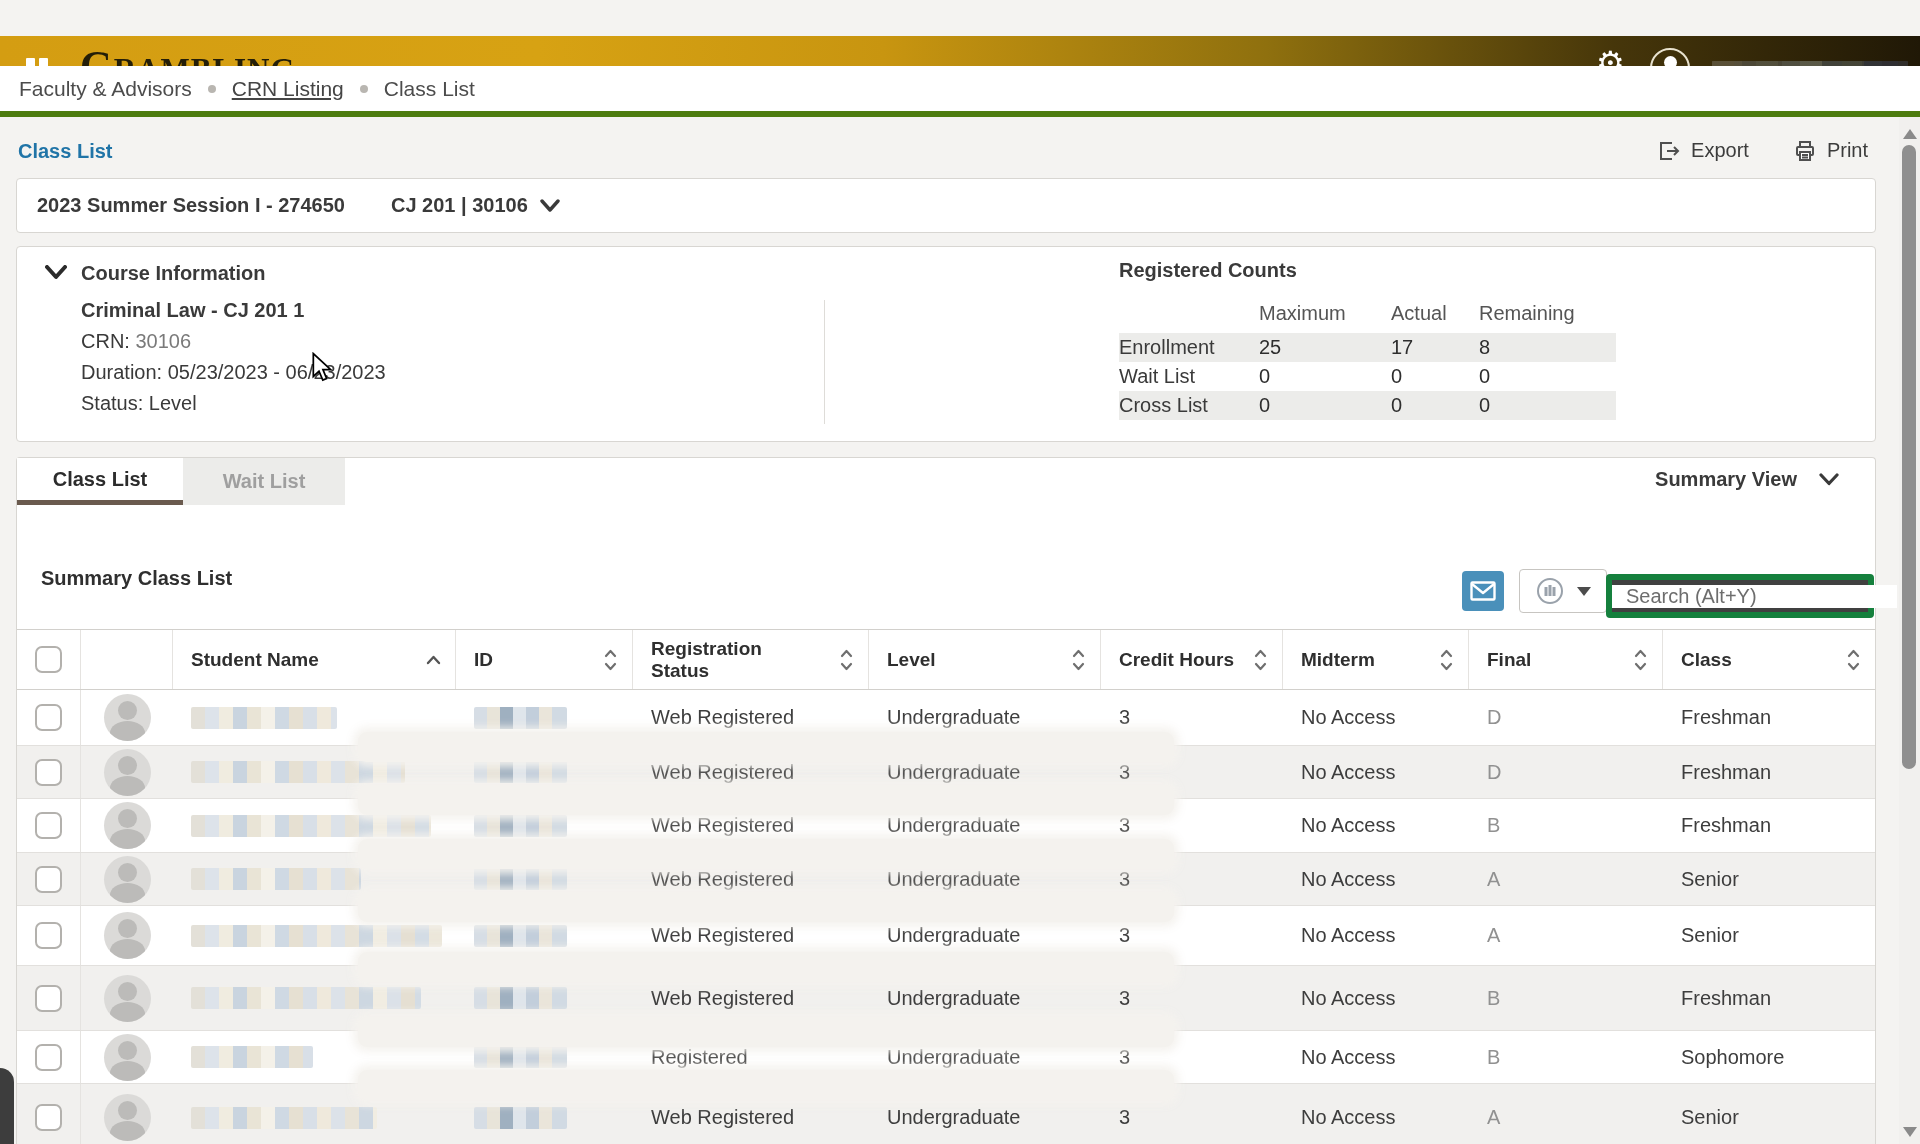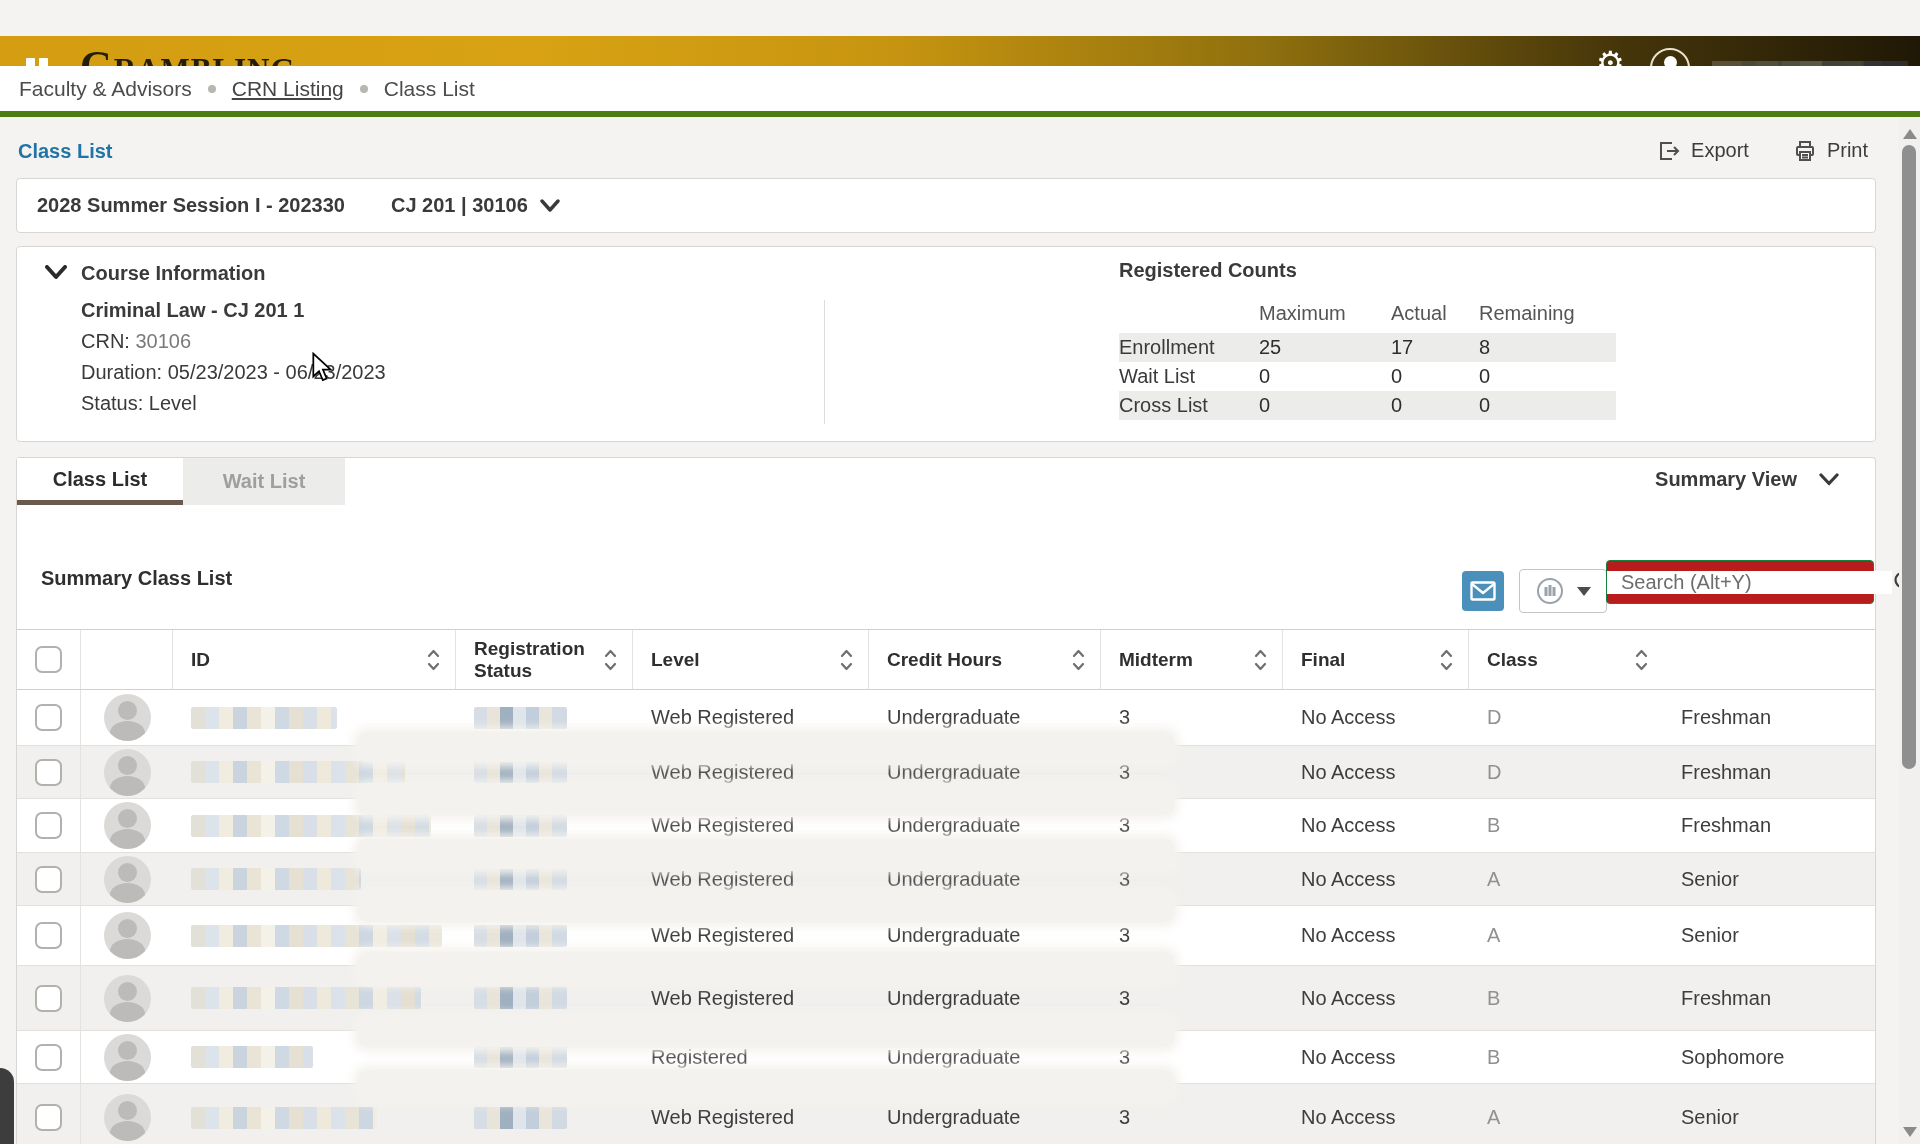--- a/index.html
+++ b/index.html
@@ -86,21 +86,21 @@
   .tab.disabled{ color:#9f9f9f; background:#ececea; width:162px; }
   .view-select{ position:absolute; right:36px; top:10px; display:flex; gap:22px; align-items:center; cursor:pointer; font-size:20px; font-weight:bold; color:#3a3a3a; }
 
   .list-toolbar{ position:relative; height:124px; }
   .list-heading{ position:absolute; left:24px; top:62px; font-size:20px; font-weight:bold; color:#2f2f2f; }
   .email-btn{ position:absolute; left:1445px; top:66px; width:42px; height:40px; background:#4a90ba; border-radius:4px; cursor:pointer;
      display:flex; align-items:center; justify-content:center; }
   .cols-btn{ position:absolute; left:1502px; top:64px; width:88px; height:44px; background:#fff; border:1px solid #c7c5c1; border-radius:4px;
      display:flex; align-items:center; justify-content:center; gap:12px; cursor:pointer; }
   .dd-caret{ width:0; height:0; border-left:7px solid transparent; border-right:7px solid transparent; border-top:9px solid #4c4c4c; }
-  .search-wrap{ position:absolute; left:1589px; top:55px; width:268px; height:44px; border:1px solid #15803d; border-radius:4px; background:#b91c1c;
+  .search-wrap{ position:absolute; left:1589px; top:69px; width:268px; height:44px; border:6px solid #15803d; border-radius:4px; background:#404040;
      display:flex; align-items:center; }
   .search-input{ border:none; outline:none; flex:1; font-size:20px; padding:0 6px 0 14px; color:#444; font-family:"Liberation Sans",sans-serif; }
   .search-input::placeholder{ color:#6d6d6d; }
   .search-btn{ width:44px; display:flex; align-items:center; justify-content:center; cursor:pointer; }
 
   
   .tbl{ --cols:64px 92px 283px 177px 236px 232px 182px 186px 194px 212px; }
   .tbl-header{ display:grid; grid-template-columns:var(--cols); height:61px; border-top:1px solid #d2d0cc; border-bottom:1px solid #d2d0cc; }
   .th{ position:relative; display:flex; align-items:center; padding-left:18px; font-size:19px; font-weight:bold; color:#2f2f2f; border-right:1px solid #e5e3e0; cursor:pointer; line-height:1.15;}
   .th:last-child{ border-right:none; }
@@ -187,21 +187,21 @@
             <rect x="4" y="8" width="16" height="8" rx="1"></rect>
             <rect x="7" y="13" width="10" height="8" fill="#fff"></rect>
           <path d="M9 16 H15 M9 18.5 H15"></path>
         </svg>
         <span>Print</span>
       </div>
     </div>
   </div>
 
   <div class="card term-card">
-    <span class="term-label">2028 Summer Session I - 202330</span>
+    <span class="term-label">2023 Summer Session I - 274650</span>
     <div class="course-select">
       <span class="course-label">CJ 201 | 30106</span>
       <svg width="20" height="14" viewBox="0 0 20 14" fill="none" stroke="#3a3a3a" stroke-width="3.4" stroke-linecap="round" stroke-linejoin="round">
           <path d="M2 2 L10 11 L18 2"></path>
         </svg>
     </div>
   </div>
 
   <div class="card info-card">
     <div class="collapse-chevron">
@@ -300,20 +300,28 @@
       </div>
     </div>
 
     <div class="tbl">
       <div class="tbl-header">
         <div class="th th-check">
             <span class="checkbox"></span>
           </div>
         <div class="th"></div>
         <div class="th">
+          <span>Student Name</span>
+          <span class="sort">
+            <svg width="15" height="10" viewBox="0 0 15 10" fill="none" stroke="#555" stroke-width="2.4" stroke-linecap="round" stroke-linejoin="round">
+                <path d="M2 8 L7.5 2 L13 8"></path>
+              </svg>
+          </span>
+        </div>
+        <div class="th">
           <span>ID</span>
           <span class="sort">
             <svg width="15" height="26" viewBox="0 0 15 26" fill="none" stroke="#6f6f6f" stroke-width="2.2" stroke-linecap="round" stroke-linejoin="round">
                 <path d="M3 9 L7.5 4 L12 9"></path>
                 <path d="M3 17 L7.5 22 L12 17"></path>
               </svg>
           </span>
         </div>
         <div class="th">
           <span style="width:130px">Registration Status</span>

